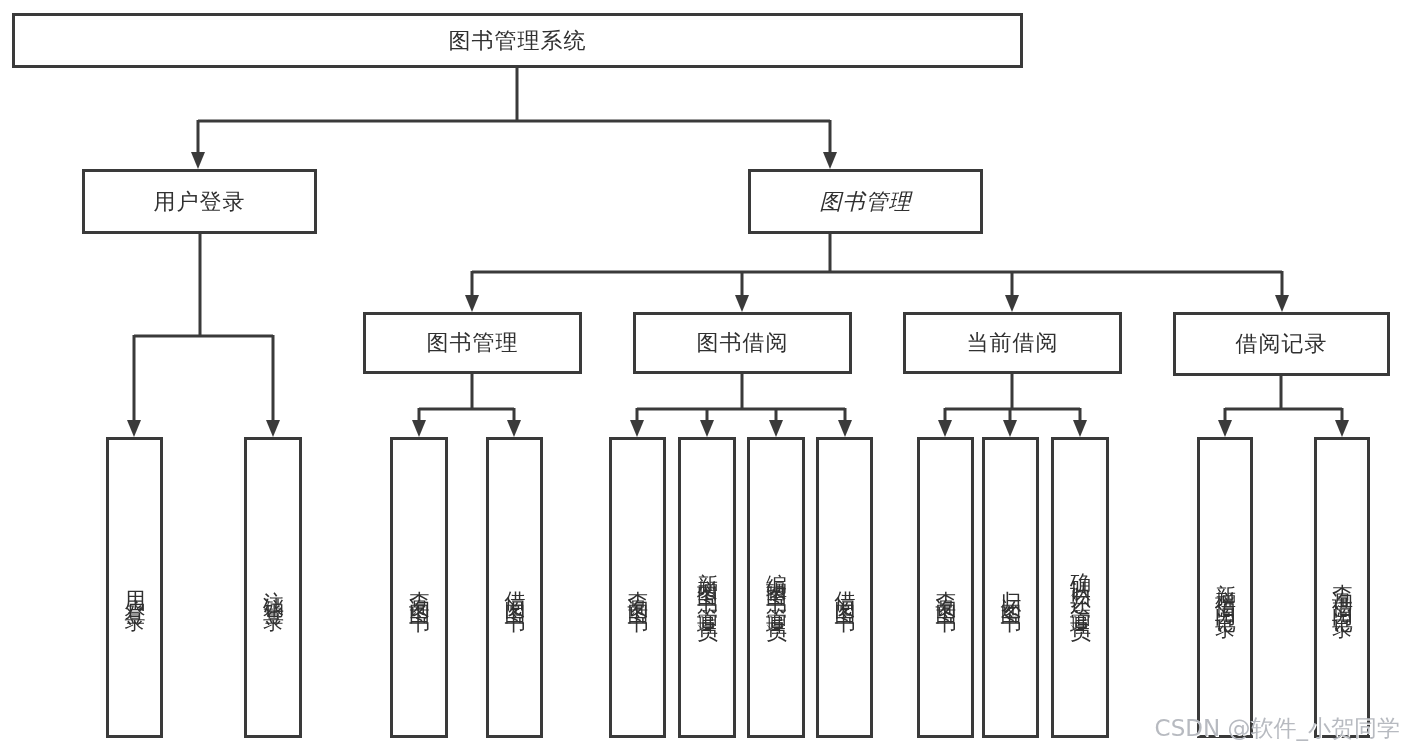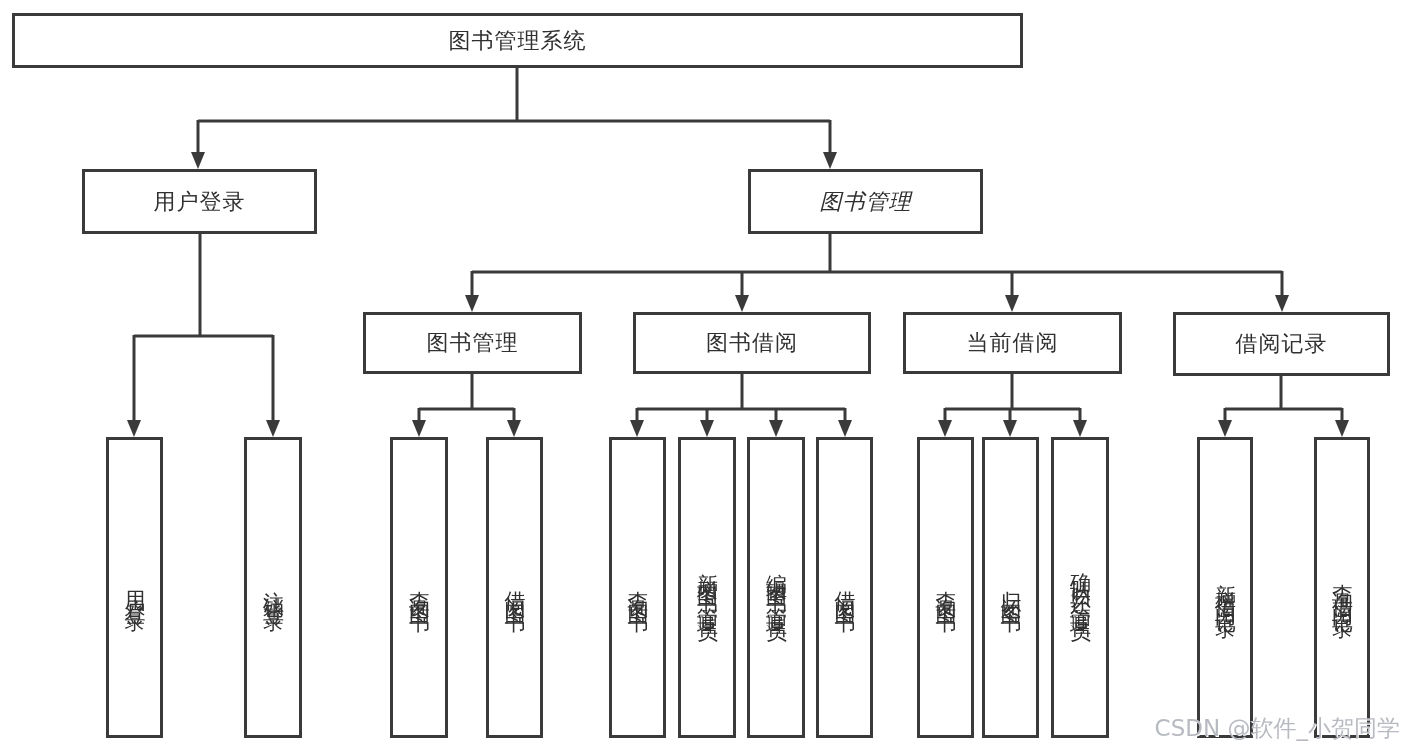--- a/index.html
+++ b/index.html
@@ -37,21 +37,21 @@
     text-orientation: mixed;
     font-size: 21px;
     letter-spacing: 7px;
     line-height: 1;
   }
   
   .n-root        { left: 12px;   top: 13px;  width: 1011px; height: 55px; }
   .n-user-login  { left: 82px;   top: 169px; width: 235px;  height: 65px; }
   .n-book-mgmt   { left: 748px;  top: 169px; width: 235px;  height: 65px; font-style: italic; }
   .n-new-book    { left: 363px;  top: 312px; width: 219px;  height: 62px; }
-  .n-book-borrow { left: 633px;  top: 312px; width: 238px;  height: 62px; }
+  .n-book-borrow { left: 633px;  top: 312px; width: 219px;  height: 62px; }
   .n-current     { left: 903px;  top: 312px; width: 219px;  height: 62px; text-align: center; }
   .n-records     { left: 1173px; top: 312px; width: 217px;  height: 64px; }
   .leaf { top: 437px; height: 301px; }
   .lf-1  { left: 106px;  width: 57px; }
   .lf-2  { left: 244px;  width: 58px; }
   .lf-3  { left: 390px;  width: 58px; }
   .lf-4  { left: 486px;  width: 57px; }
   .lf-5  { left: 609px;  width: 57px; }
   .lf-6  { left: 678px;  width: 58px; }
   .lf-7  { left: 747px;  width: 58px; }

